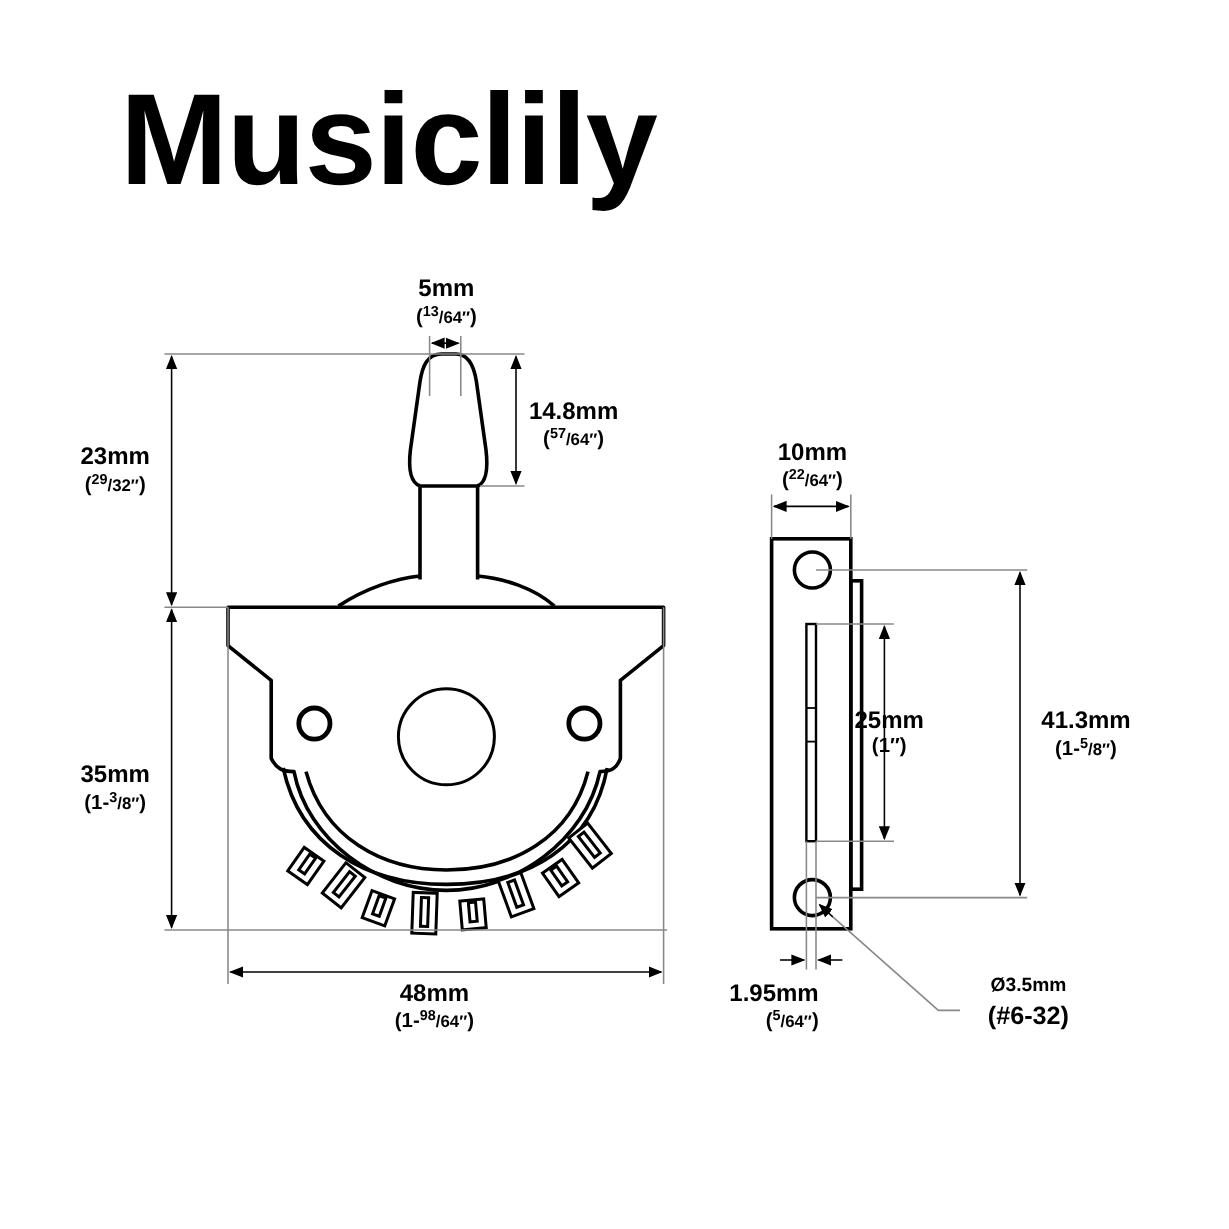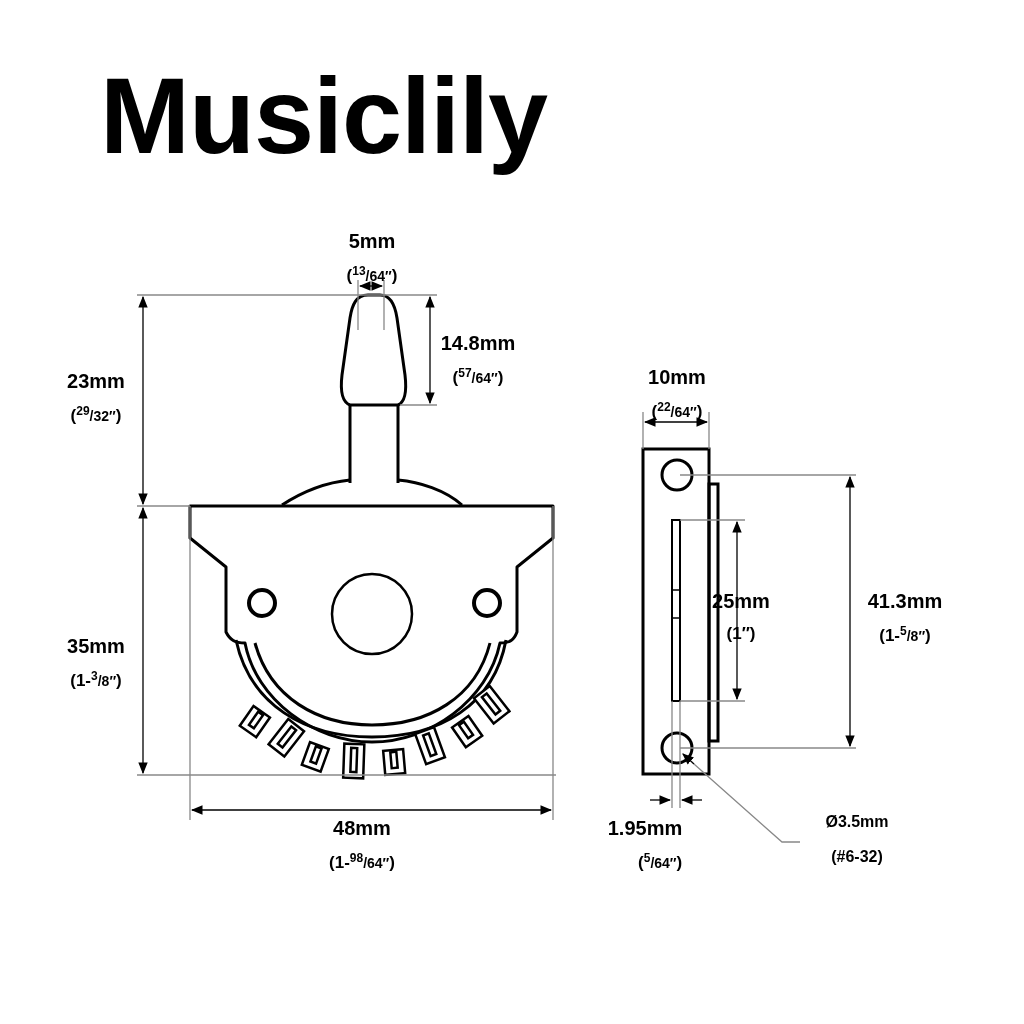--- a/index.html
+++ b/index.html
@@ -3,21 +3,21 @@
 <meta charset="utf-8">
 <style>
   html, body { margin: 0; padding: 0; background: #ffffff; }
   body { width: 1024px; height: 1024px; position: relative; overflow: hidden;
          font-family: "Liberation Sans", sans-serif; color: #000; }
   .brand { position: absolute; left: 56px; top: 62px; font-size: 108px; line-height: 1;
            font-weight: 700; letter-spacing: -1px; margin-left: 44px; }
   svg { position: absolute; left: 0; top: 0; }
   .lbl { position: absolute; text-align: center; font-weight: 700; line-height: 1; transform: translateX(-50%); white-space: nowrap; }
   .lbl .mm { display: block; font-size: 20px; }
-  .lbl .inch { display: block; font-size: 17px; margin-top: 14px; }
+  .lbl .inch { display: block; font-size: 17px; margin-top: 2px; }
   .lbl sup { font-size: 12px; vertical-align: 6px; }
   .lbl .den { font-size: 14px; }
 </style>
 </head>
 <body>
 
 <div class="brand">Musiclily</div>
 
 <svg width="1024" height="1024" viewBox="0 0 1024 1024">
   <defs>
@@ -161,14 +161,14 @@
 <div class="lbl" style="left:905px; top:591px;">
   <span class="mm">41.3mm</span>
   <span class="inch"><span>(</span><span>1-</span><sup>5</sup><span class="den">/8″</span><span>)</span></span>
 </div>
 <div class="lbl" style="left:645px; top:818px;text-align:right;">
   <span class="mm">1.95mm</span>
   <span class="inch"><span>(</span><span></span><sup>5</sup><span class="den">/64″</span><span>)</span></span>
 </div>
 <div class="lbl" style="left:857px; top:814px;">
   <span class="mm" style="font-size:16px">Ø3.5mm</span>
-  <span class="inch" style="font-size:16px; margin-top:19px">(#6-32)</span>
+  <span class="inch" style="font-size:21px; margin-top:6px">(#6-32)</span>
 </div>
 
 </body></html>

